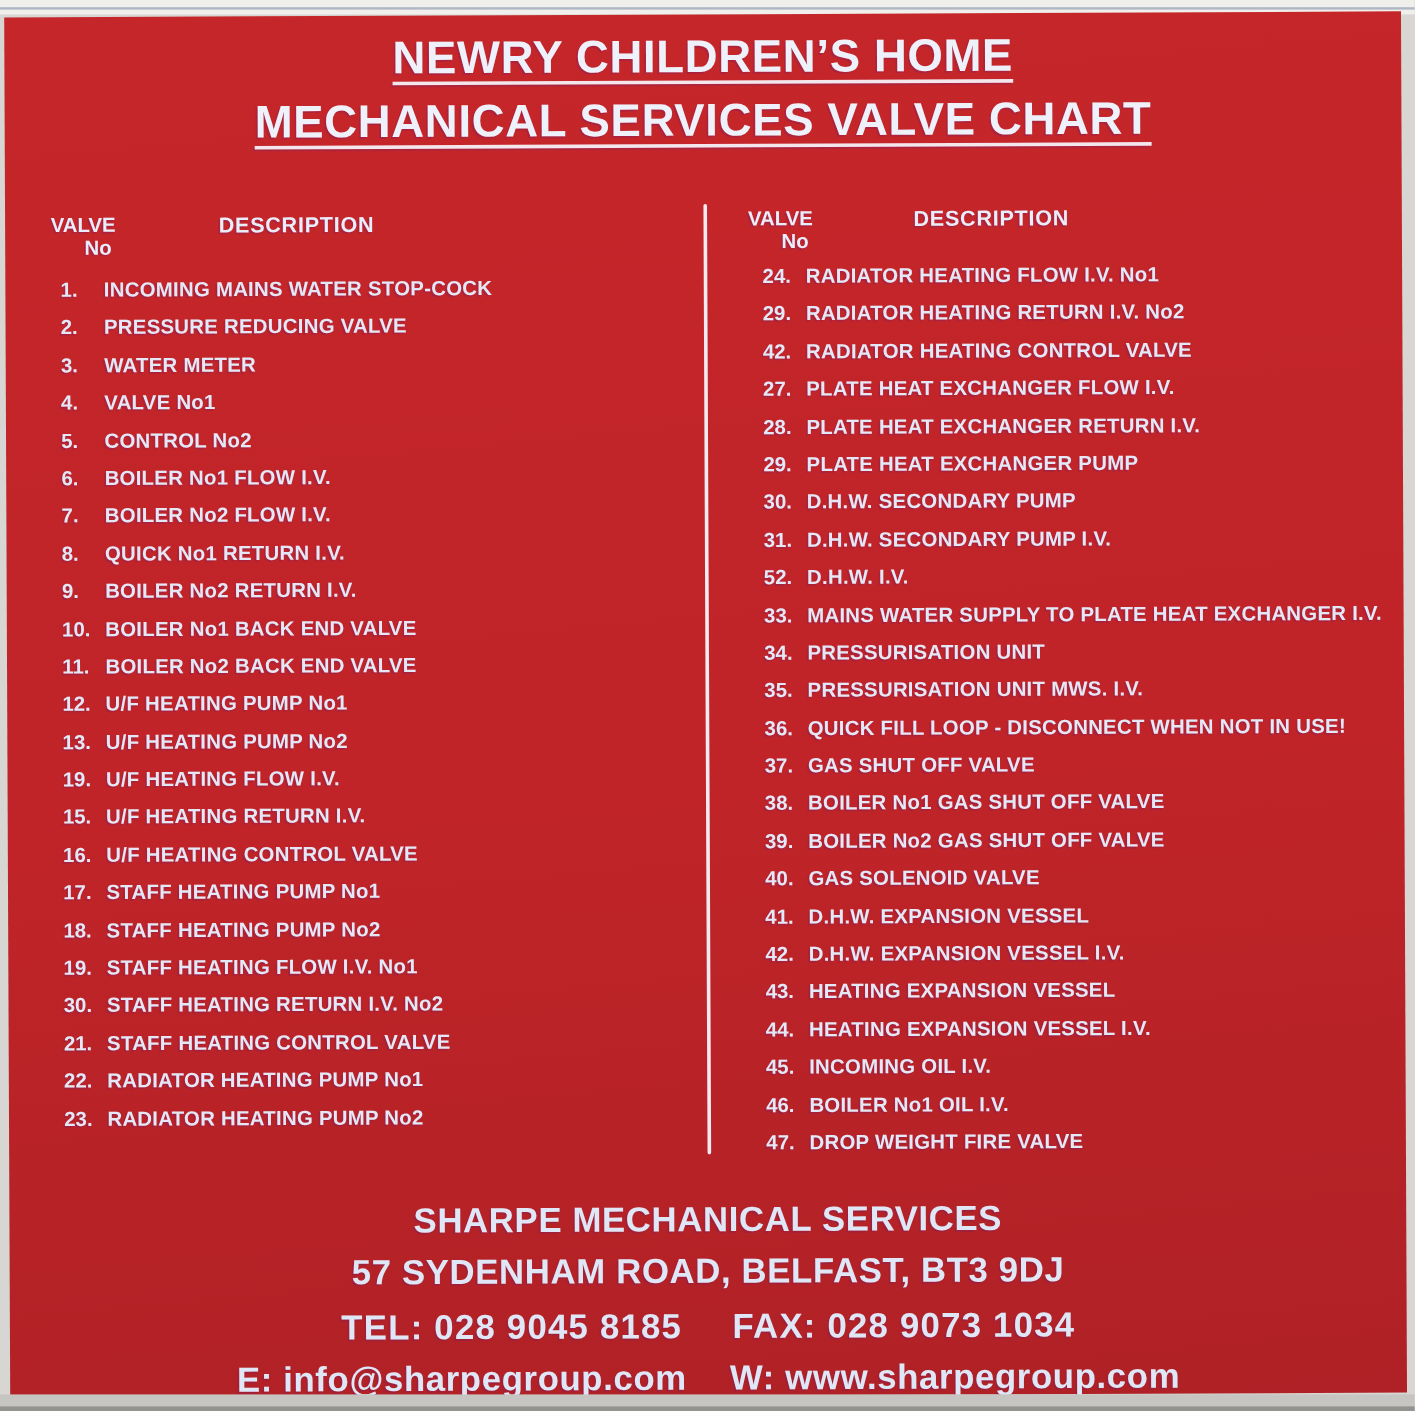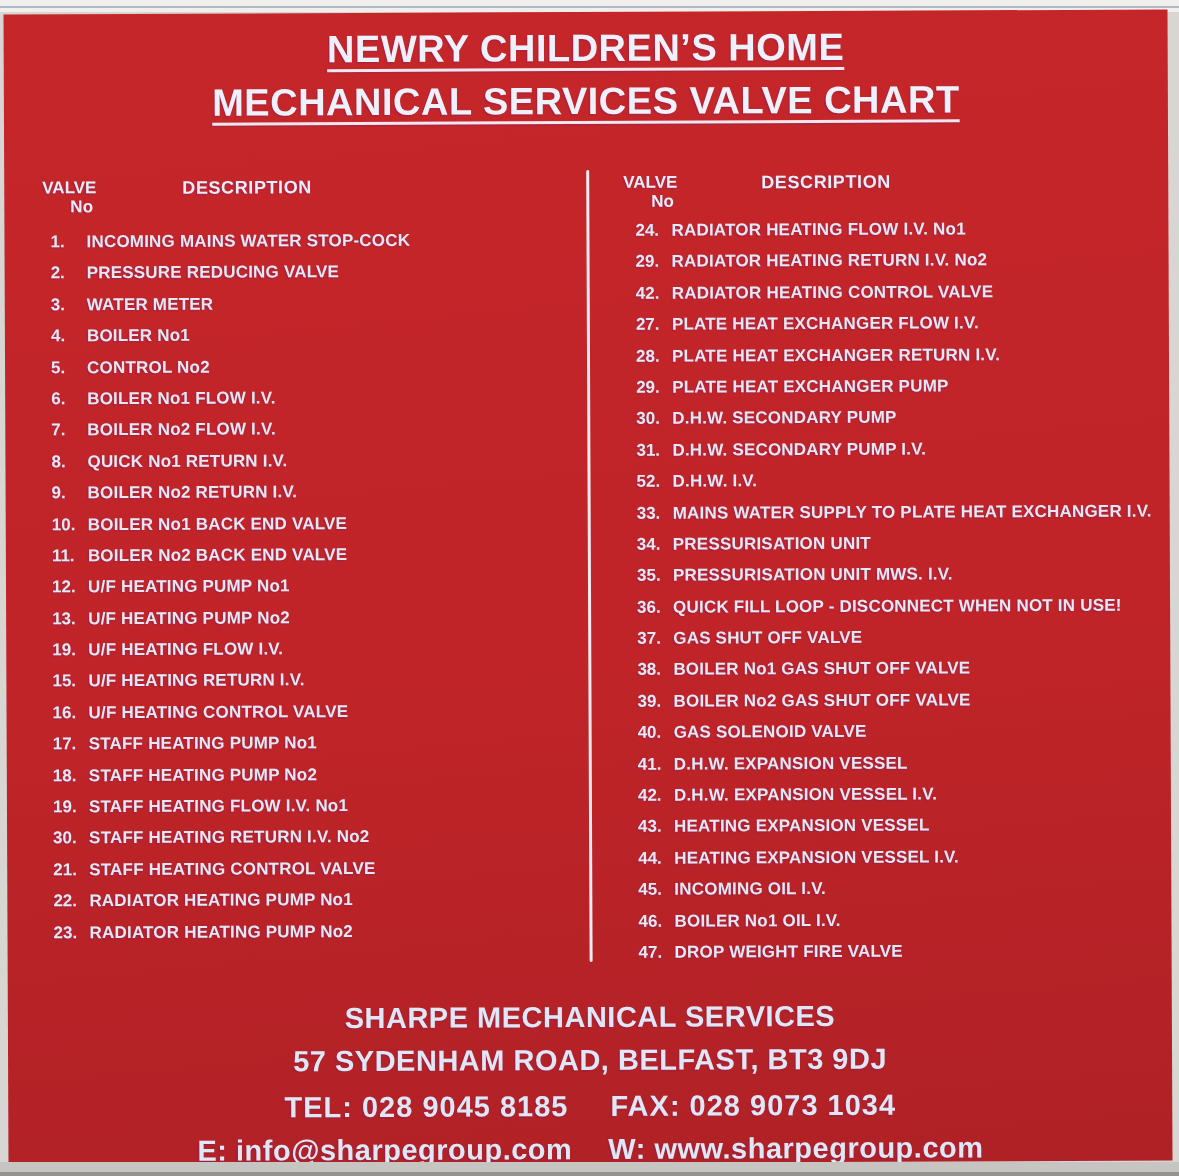--- a/index.html
+++ b/index.html
@@ -90,21 +90,21 @@
       <div class="row">
         <span class="no">2.</span>
         <span class="desc">PRESSURE REDUCING VALVE</span>
       </div>
       <div class="row">
         <span class="no">3.</span>
         <span class="desc">WATER METER</span>
       </div>
       <div class="row">
         <span class="no">4.</span>
-        <span class="desc">BOILER No1</span>
+        <span class="desc">VALVE No1</span>
       </div>
       <div class="row">
         <span class="no">5.</span>
         <span class="desc">CONTROL No2</span>
       </div>
       <div class="row">
         <span class="no">6.</span>
         <span class="desc">BOILER No1 FLOW I.V.</span>
       </div>
       <div class="row">

